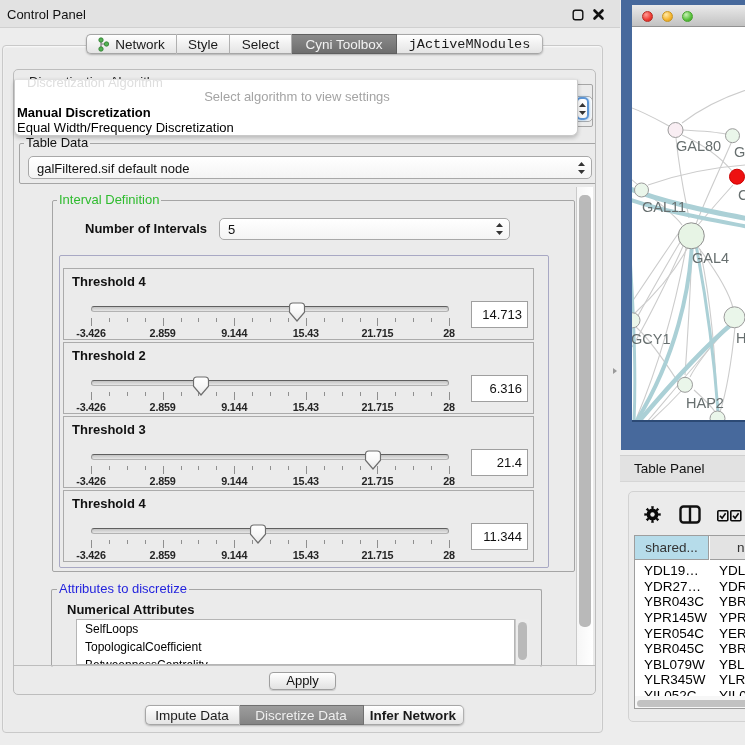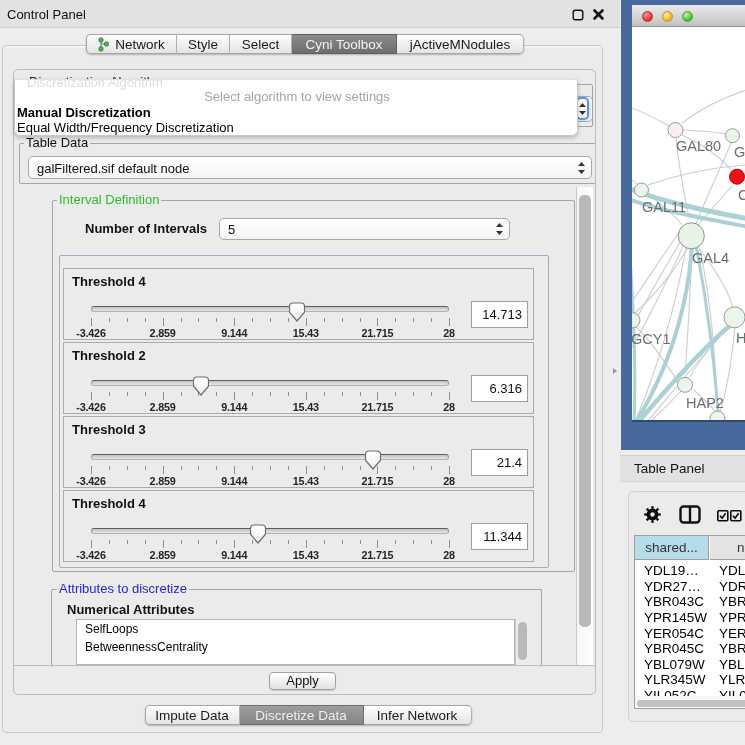--- a/index.html
+++ b/index.html
@@ -72,21 +72,21 @@
       <svg width="12" height="15" viewBox="0 0 12 15" style="margin-right:5px;">
           <path d="M3 3 L3 12 M3 7 L8 7" stroke="#7b7b7b" stroke-width="1.2" fill="none"></path>
           <circle cx="3" cy="3" r="2.2" fill="#54b254" stroke="#2d7a2d" stroke-width=".8"></circle>
           <circle cx="8.5" cy="7" r="2.2" fill="#54b254" stroke="#2d7a2d" stroke-width=".8"></circle>
           <circle cx="3" cy="12" r="2.2" fill="#54b254" stroke="#2d7a2d" stroke-width=".8"></circle>
         </svg>
       Network</div>
     <div class="s" style="width:53px;">Style</div>
     <div class="s" style="width:62px;">Select</div>
     <div class="s dark" style="width:105px;">Cyni Toolbox</div>
-    <div class="s" style="width:127px;">jActiveMNodules</div>
+    <div class="s" style="width:146px;font-family:Liberation Mono, monospace;">jActiveMNodules</div>
   </div>
 
   <div class="abs" id="cyni">
 
     <div class="group" style="left:6px; top:14px; width:573px; height:43px;"></div>
     <div class="glabel" style="left:13px; top:5px; color:#222; background:transparent;">Discretization Algorithm</div>
 
     <div class="combo" style="left:14px; top:26px; width:565px; height:26px;">
       <div class="arr"><svg width="9" height="14" viewBox="0 0 9 14">
             <path d="M4.5 1 L8 5 L1 5 Z" fill="#333"></path>
@@ -286,34 +286,35 @@
         <div class="vfield">11.344</div>
       </div>
 
     <div class="group" style="left:37px; top:519px; width:491px; height:78px; border-bottom:none;"></div>
     <div class="glabel" style="left:43px; top:512px; color:#2424dd;">Attributes to discretize</div>
     <div class="abs" style="left:53px; top:532px; font-size:13px; font-weight:bold; color:#111;">Numerical Attributes</div>
     <div class="abs" style="left:501px; top:549px; width:14px; height:46px; background:#ececec; border-left:1px solid #c8c8c8;"></div>
     <div class="sbthumb" style="left:503.5px; top:552px; width:9.5px; height:38px;"></div>
     <div id="attrlist">
       <div>SelfLoops</div>
+      <div>TopologicalCoefficient</div>
       <div>BetweennessCentrality</div>
     </div>
 
     <div class="sbv" style="left:562px; top:117px; width:17px; height:478px; border-left:1px solid #cacaca;"></div>
     <div class="sbthumb" style="left:564.5px; top:125px; width:12.5px; height:432px;"></div>
 
     <div class="abs" style="left:0px; top:595px; width:582px; height:1px; background:#bdbdbd;"></div>
     <div class="btn" style="left:255px; top:602px; width:67px; height:18px; line-height:16.5px;">Apply</div>
   </div>
 
   <div class="seg" style="left:144.5px; top:705px;">
     <div class="s" style="width:95px;">Impute Data</div>
     <div class="s darker" style="width:124px;">Discretize Data</div>
-    <div class="s" style="width:108px;">Infer Network</div>
+    <div class="s" style="width:100px;font-weight:bold;">Infer Network</div>
   </div>
 
   <div class="abs" id="popup" style="left:14px; top:78.5px; width:564px; height:57px; background:#fff; border:1px solid #c9c9c9; border-top-color:#e0e0e0; border-radius:2px 2px 6px 6px; box-shadow:0 2px 4px rgba(0,0,0,.22); z-index:30; overflow:hidden;">
     <div class="abs" style="left:12px; top:-4.5px; font-size:13px; color:#dedede;">Discretization Algorithm</div>
     <div class="abs" style="left:0; top:9px; width:564px; text-align:center; font-size:13px; color:#a4a4a4;">Select algorithm to view settings</div>
     <div class="abs" style="left:2px; top:25px; font-size:13px; font-weight:bold; color:#000;">Manual Discretization</div>
     <div class="abs" style="left:2px; top:40.5px; font-size:13px; color:#000;">Equal Width/Frequency Discretization</div>
   </div>
 
   <div class="abs" style="left:613px; top:368px; width:0; height:0; border-left:4px solid #9a9a9a; border-top:3.5px solid transparent; border-bottom:3.5px solid transparent;"></div>

